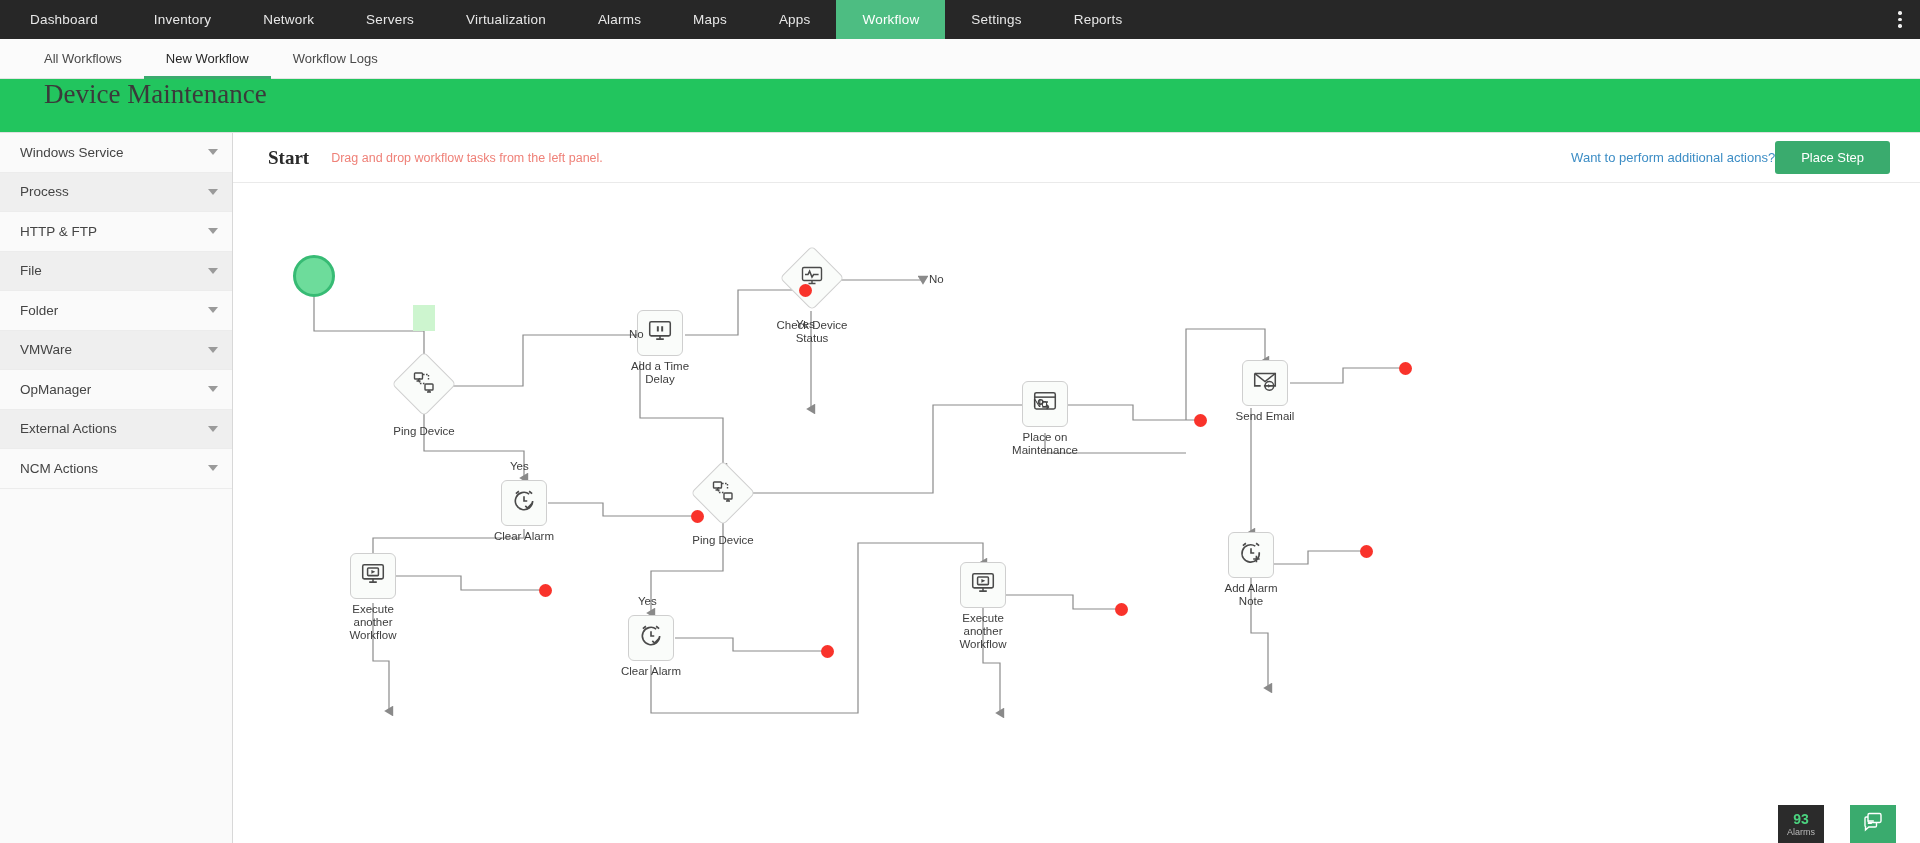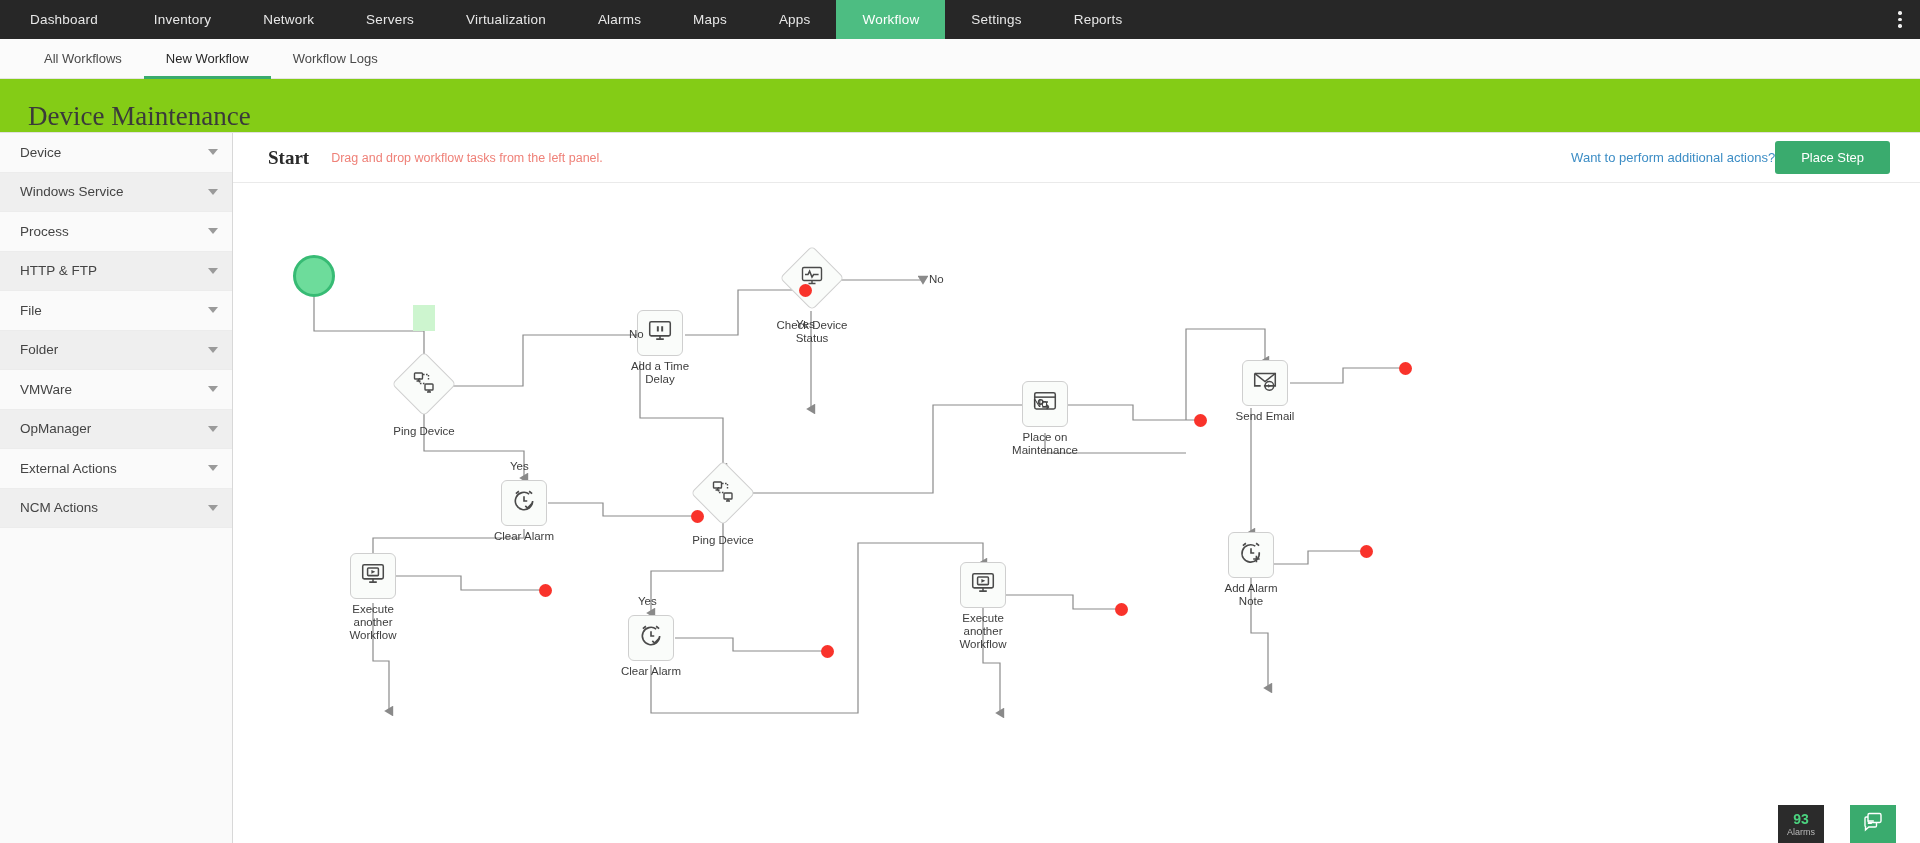--- a/index.html
+++ b/index.html
@@ -60,24 +60,24 @@
   }
   .subnav-item.active { color: #272727; }
   .subnav-item.active::after {
     content: ""; position: absolute; left: 0; right: 0; bottom: -1px;
     height: 3px; background: #3aab6e;
   }
 
   
   .page-title-bar {
     height: 54px;
-    background: #84cc16;
+    background: #22c55e;
     display: flex;
-    align-items: flex-end;
-    padding-left: 28px;
+    align-items: flex-start;
+    padding-left: 44px;
     border-bottom: 1px solid #e0e0e0;
   }
   .page-title {
     font-family: "Liberation Serif", serif;
     font-size: 27px;
     color: #3a3a3a;
     font-weight: normal;
   }
 
   
@@ -243,24 +243,20 @@
 </div>
 
 <div class="page-title-bar">
   <h1 class="page-title">Device Maintenance</h1>
 </div>
 
 <div class="body-wrap">
 
   <div class="sidebar">
     <div class="side-item">
-      <span>Device</span>
-      <span class="caret"></span>
-    </div>
-    <div class="side-item">
       <span>Windows Service</span>
       <span class="caret"></span>
     </div>
     <div class="side-item">
       <span>Process</span>
       <span class="caret"></span>
     </div>
     <div class="side-item">
       <span>HTTP &amp; FTP</span>
       <span class="caret"></span>

